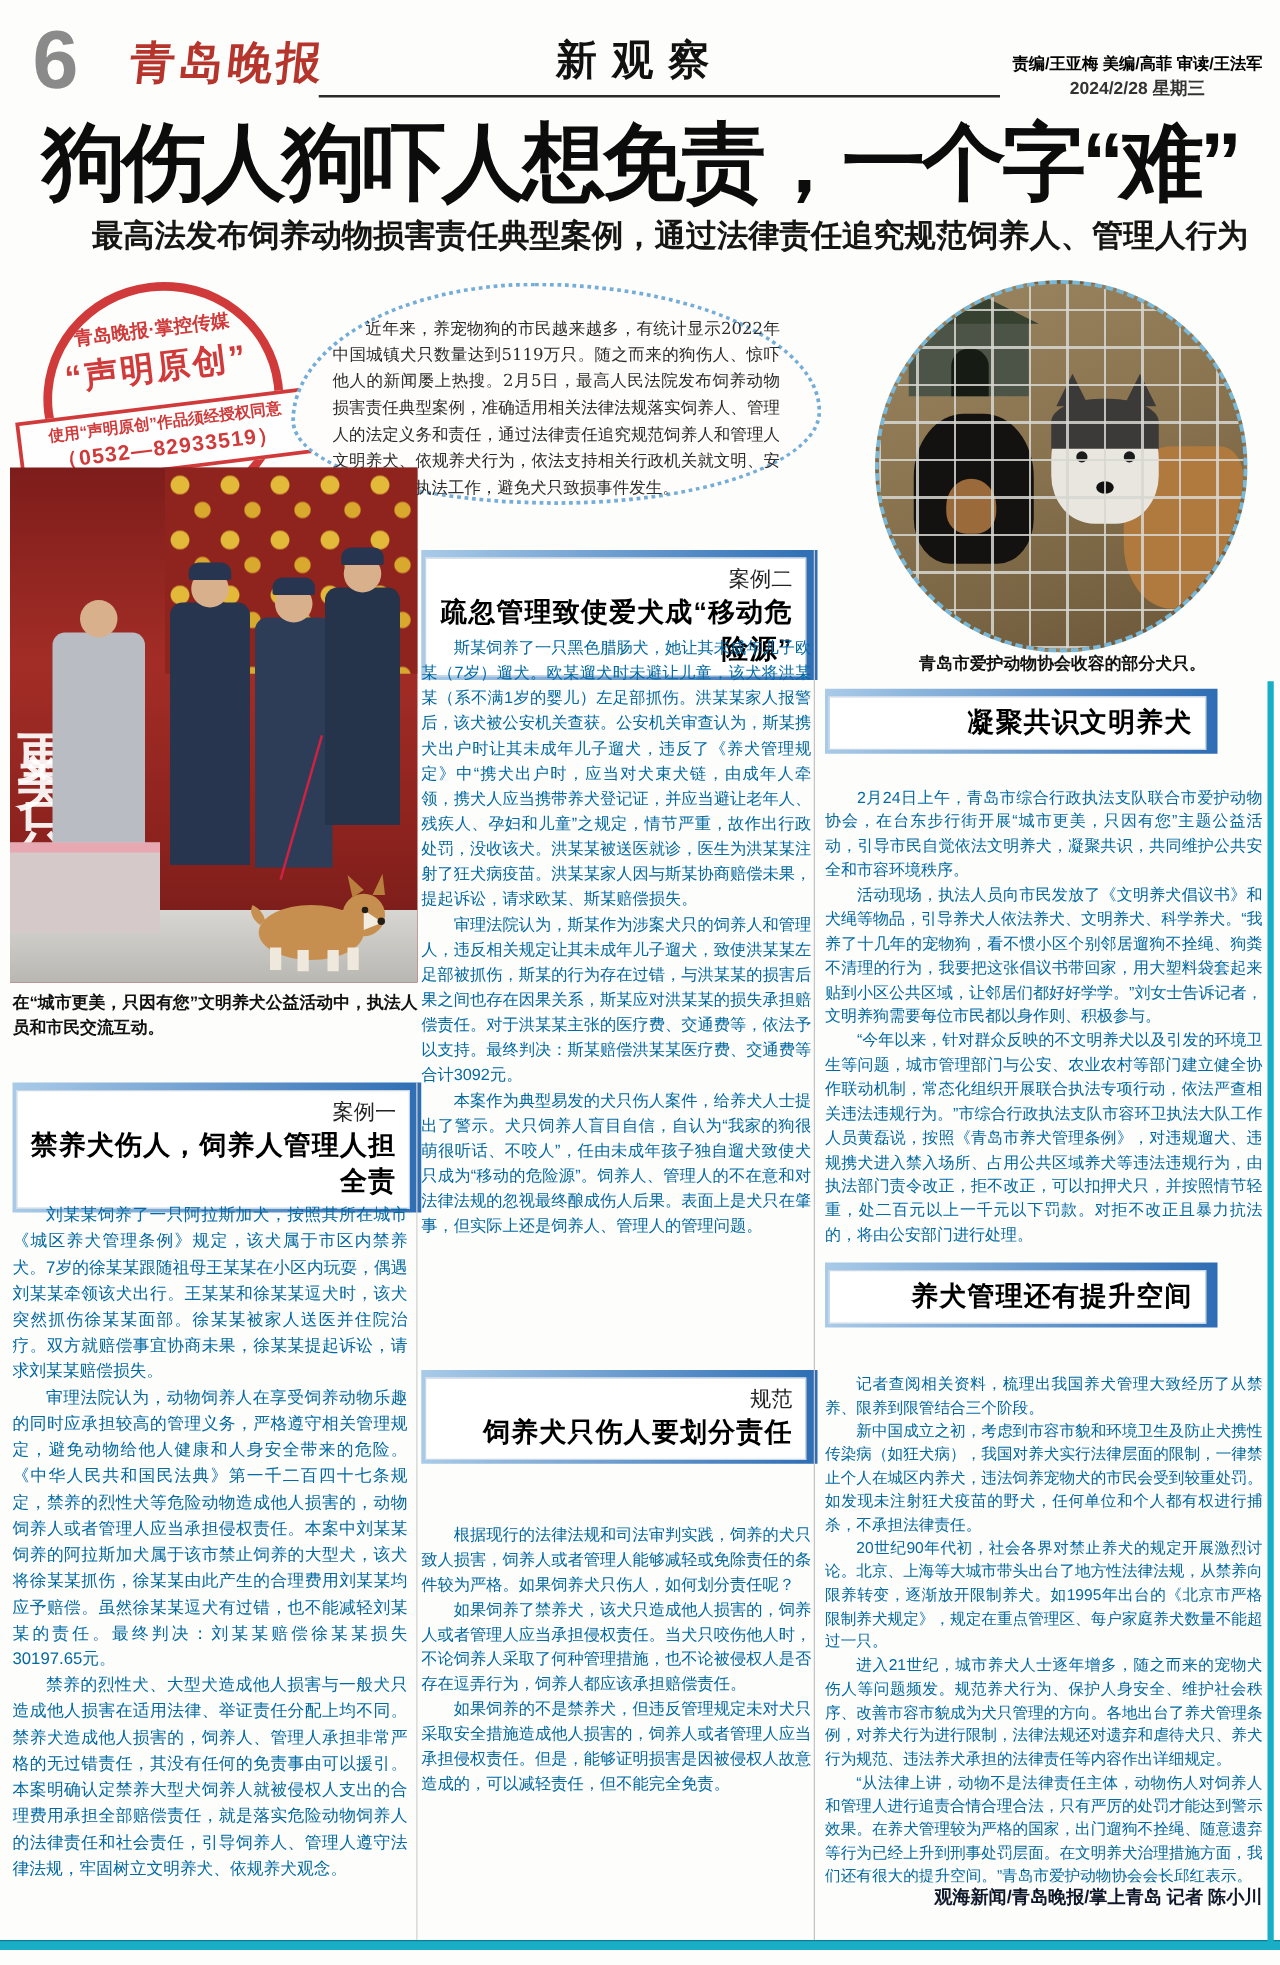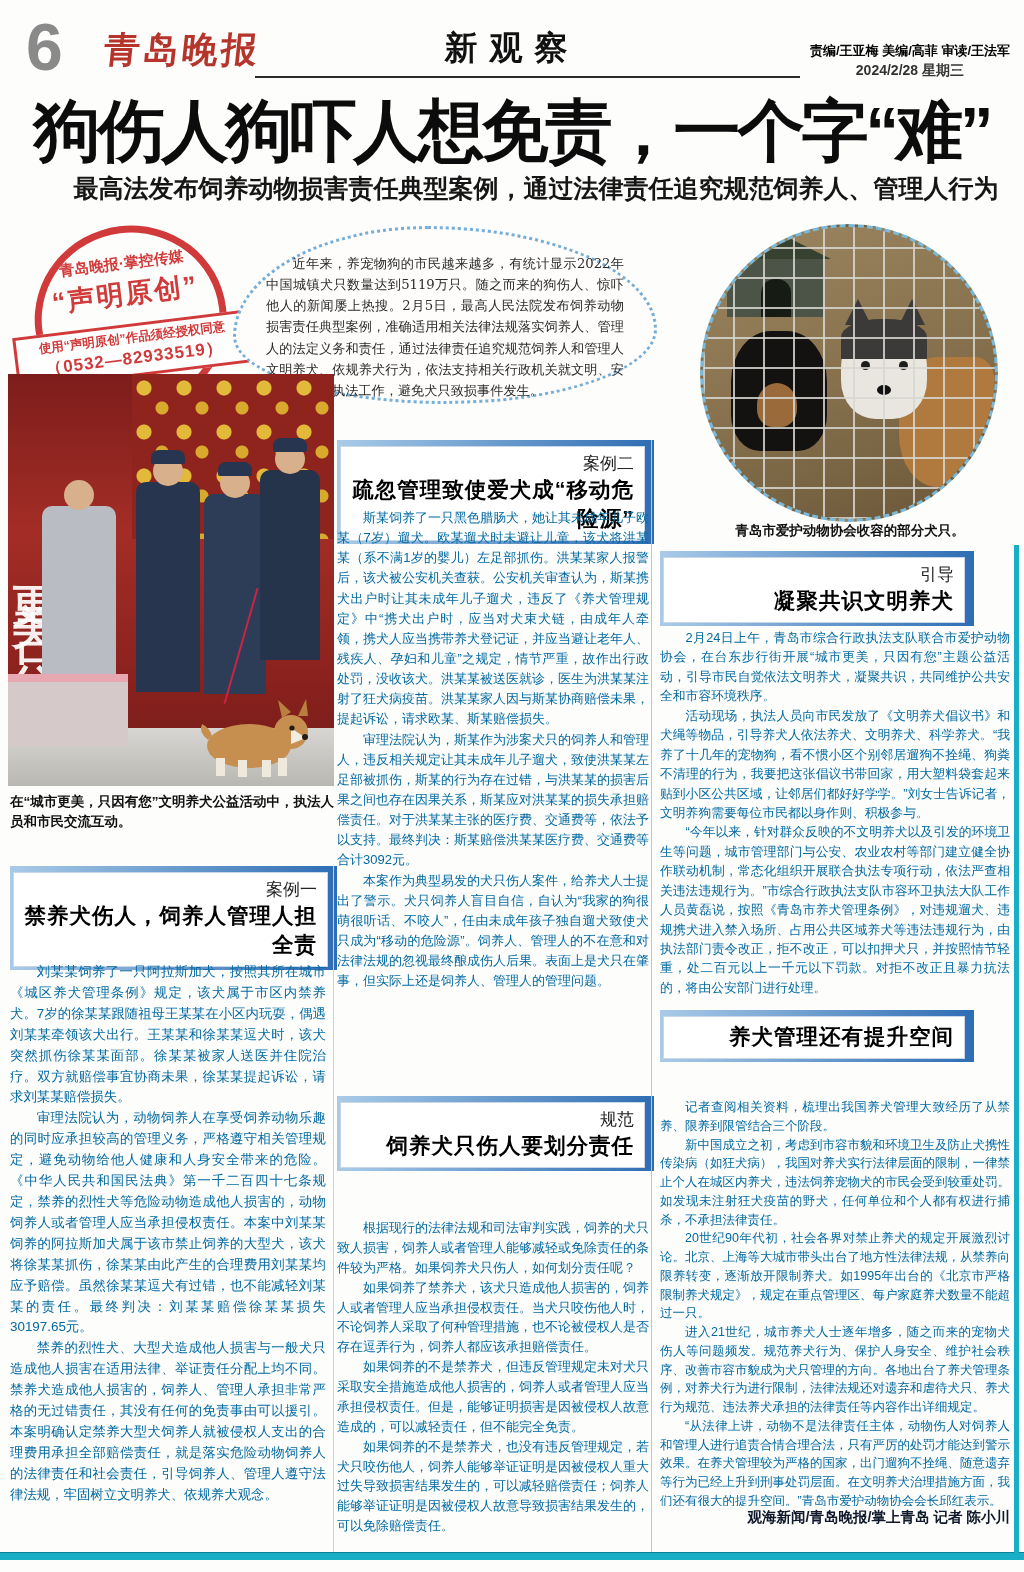--- a/index.html
+++ b/index.html
@@ -211,21 +211,20 @@
 
 <div class="abs sec-box box-norm">
   <div class="sec-inner">
     <div class="sec-label">规范</div>
     <div class="sec-title">饲养犬只伤人要划分责任</div>
   </div>
 </div>
 
 <div class="abs sec-box box-guide">
   <div class="sec-inner">
-    <div class="sec-label">引导</div>
     <div class="sec-title">凝聚共识文明养犬</div>
   </div>
 </div>
 
 <div class="abs sec-box box-deep">
   <div class="sec-inner">
     <div class="sec-title">养犬管理还有提升空间</div>
   </div>
 </div>
 
@@ -238,21 +237,20 @@
 <div class="abs body-text t-case1">
   <p>刘某某饲养了一只阿拉斯加犬，按照其所在城市《城区养犬管理条例》规定，该犬属于市区内禁养犬。7岁的徐某某跟随祖母王某某在小区内玩耍，偶遇刘某某牵领该犬出行。王某某和徐某某逗犬时，该犬突然抓伤徐某某面部。徐某某被家人送医并住院治疗。双方就赔偿事宜协商未果，徐某某提起诉讼，请求刘某某赔偿损失。</p>
   <p>审理法院认为，动物饲养人在享受饲养动物乐趣的同时应承担较高的管理义务，严格遵守相关管理规定，避免动物给他人健康和人身安全带来的危险。《中华人民共和国民法典》第一千二百四十七条规定，禁养的烈性犬等危险动物造成他人损害的，动物饲养人或者管理人应当承担侵权责任。本案中刘某某饲养的阿拉斯加犬属于该市禁止饲养的大型犬，该犬将徐某某抓伤，徐某某由此产生的合理费用刘某某均应予赔偿。虽然徐某某逗犬有过错，也不能减轻刘某某的责任。最终判决：刘某某赔偿徐某某损失30197.65元。</p>
   <p>禁养的烈性犬、大型犬造成他人损害与一般犬只造成他人损害在适用法律、举证责任分配上均不同。禁养犬造成他人损害的，饲养人、管理人承担非常严格的无过错责任，其没有任何的免责事由可以援引。本案明确认定禁养大型犬饲养人就被侵权人支出的合理费用承担全部赔偿责任，就是落实危险动物饲养人的法律责任和社会责任，引导饲养人、管理人遵守法律法规，牢固树立文明养犬、依规养犬观念。</p>
 </div>
 
 <div class="abs body-text t-norm">
   <p>根据现行的法律法规和司法审判实践，饲养的犬只致人损害，饲养人或者管理人能够减轻或免除责任的条件较为严格。如果饲养犬只伤人，如何划分责任呢？</p>
   <p>如果饲养了禁养犬，该犬只造成他人损害的，饲养人或者管理人应当承担侵权责任。当犬只咬伤他人时，不论饲养人采取了何种管理措施，也不论被侵权人是否存在逗弄行为，饲养人都应该承担赔偿责任。</p>
   <p>如果饲养的不是禁养犬，但违反管理规定未对犬只采取安全措施造成他人损害的，饲养人或者管理人应当承担侵权责任。但是，能够证明损害是因被侵权人故意造成的，可以减轻责任，但不能完全免责。</p>
-  <p>如果饲养的不是禁养犬，也没有违反管理规定，若犬只咬伤他人，饲养人能够举证证明是因被侵权人重大过失导致损害结果发生的，可以减轻赔偿责任；饲养人能够举证证明是因被侵权人故意导致损害结果发生的，可以免除赔偿责任。</p>
 </div>
 
 <div class="abs body-text t-guide">
   <p>2月24日上午，青岛市综合行政执法支队联合市爱护动物协会，在台东步行街开展“城市更美，只因有您”主题公益活动，引导市民自觉依法文明养犬，凝聚共识，共同维护公共安全和市容环境秩序。</p>
   <p>活动现场，执法人员向市民发放了《文明养犬倡议书》和犬绳等物品，引导养犬人依法养犬、文明养犬、科学养犬。“我养了十几年的宠物狗，看不惯小区个别邻居遛狗不拴绳、狗粪不清理的行为，我要把这张倡议书带回家，用大塑料袋套起来贴到小区公共区域，让邻居们都好好学学。”刘女士告诉记者，文明养狗需要每位市民都以身作则、积极参与。</p>
   <p>“今年以来，针对群众反映的不文明养犬以及引发的环境卫生等问题，城市管理部门与公安、农业农村等部门建立健全协作联动机制，常态化组织开展联合执法专项行动，依法严查相关违法违规行为。”市综合行政执法支队市容环卫执法大队工作人员黄磊说，按照《青岛市养犬管理条例》，对违规遛犬、违规携犬进入禁入场所、占用公共区域养犬等违法违规行为，由执法部门责令改正，拒不改正，可以扣押犬只，并按照情节轻重，处二百元以上一千元以下罚款。对拒不改正且暴力抗法的，将由公安部门进行处理。</p>
 </div>
 
 <div class="abs body-text t-deep">
   <p>记者查阅相关资料，梳理出我国养犬管理大致经历了从禁养、限养到限管结合三个阶段。</p>

